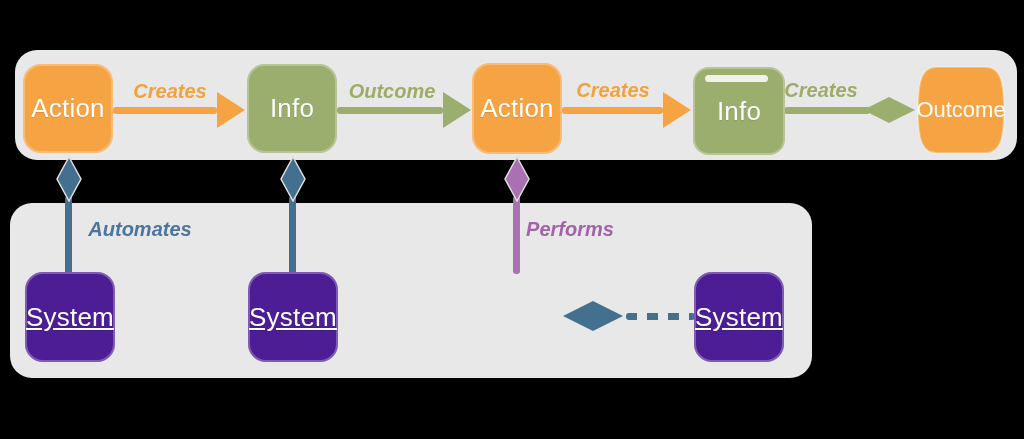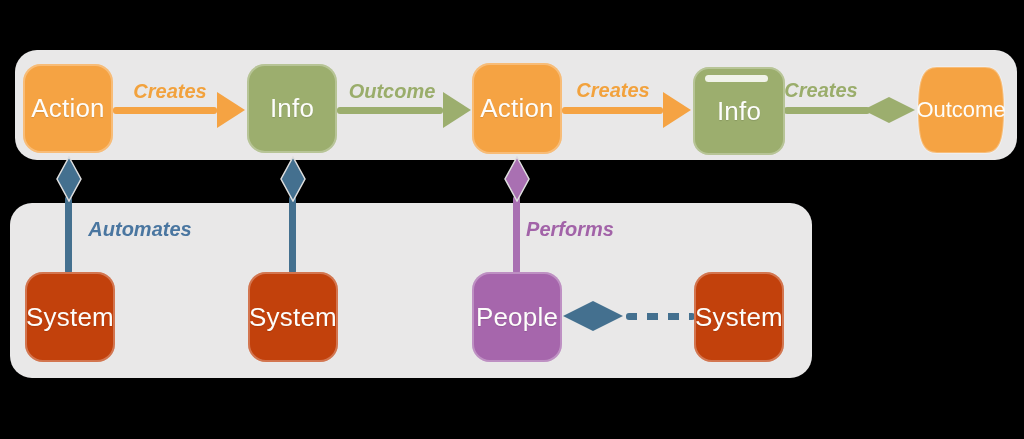--- a/index.html
+++ b/index.html
@@ -14,21 +14,21 @@
   .band-top{left:15px;top:50px;width:1002px;height:110px;}
   .band-bottom{left:10px;top:203px;width:802px;height:175px;}
 
   .node{
     position:absolute;border-radius:18px;display:flex;align-items:center;justify-content:center;
     color:#FDFDFB;box-shadow:inset 0 0 0 2px rgba(255,255,255,.28);
   }
   .node .nlabel{font-size:26px;letter-spacing:.2px;text-shadow:0 1px 1px rgba(0,0,0,.12);}
   .orange{background:#F5A343;}
   .green{background:#9CAE6E;}
-  .blue{background:#c2410c;}
+  .blue{background:#4c1d95;text-decoration:underline;}
   .purple{background:#A666AC;}
 
   .hline{position:absolute;height:7px;border-radius:3px;}
   .vline{position:absolute;width:7px;border-radius:3px;}
   .c-orange{background:#F5A343;}
   .c-green{background:#9CAE6E;}
   .c-blue{background:#44708F;}
   .c-purple{background:#A970B2;}
 
   .ah{position:absolute;width:0;height:0;border-top:18px solid transparent;border-bottom:18px solid transparent;}
@@ -132,21 +132,18 @@
   </div>
 
   <div class="node blue" style="left:25px;top:272px;width:90px;height:90px;">
     <span class="nlabel">System</span>
   </div>
 
   <div class="node blue" style="left:248px;top:272px;width:90px;height:90px;">
     <span class="nlabel">System</span>
   </div>
 
-  <div class="node purple" style="left:472px;top:272px;width:90px;height:90px;">
-    <span class="nlabel">People</span>
-  </div>
 
   <div class="node blue" style="left:694px;top:272px;width:90px;height:90px;">
     <span class="nlabel">System</span>
   </div>
 
 </div>
 
 </body></html>

